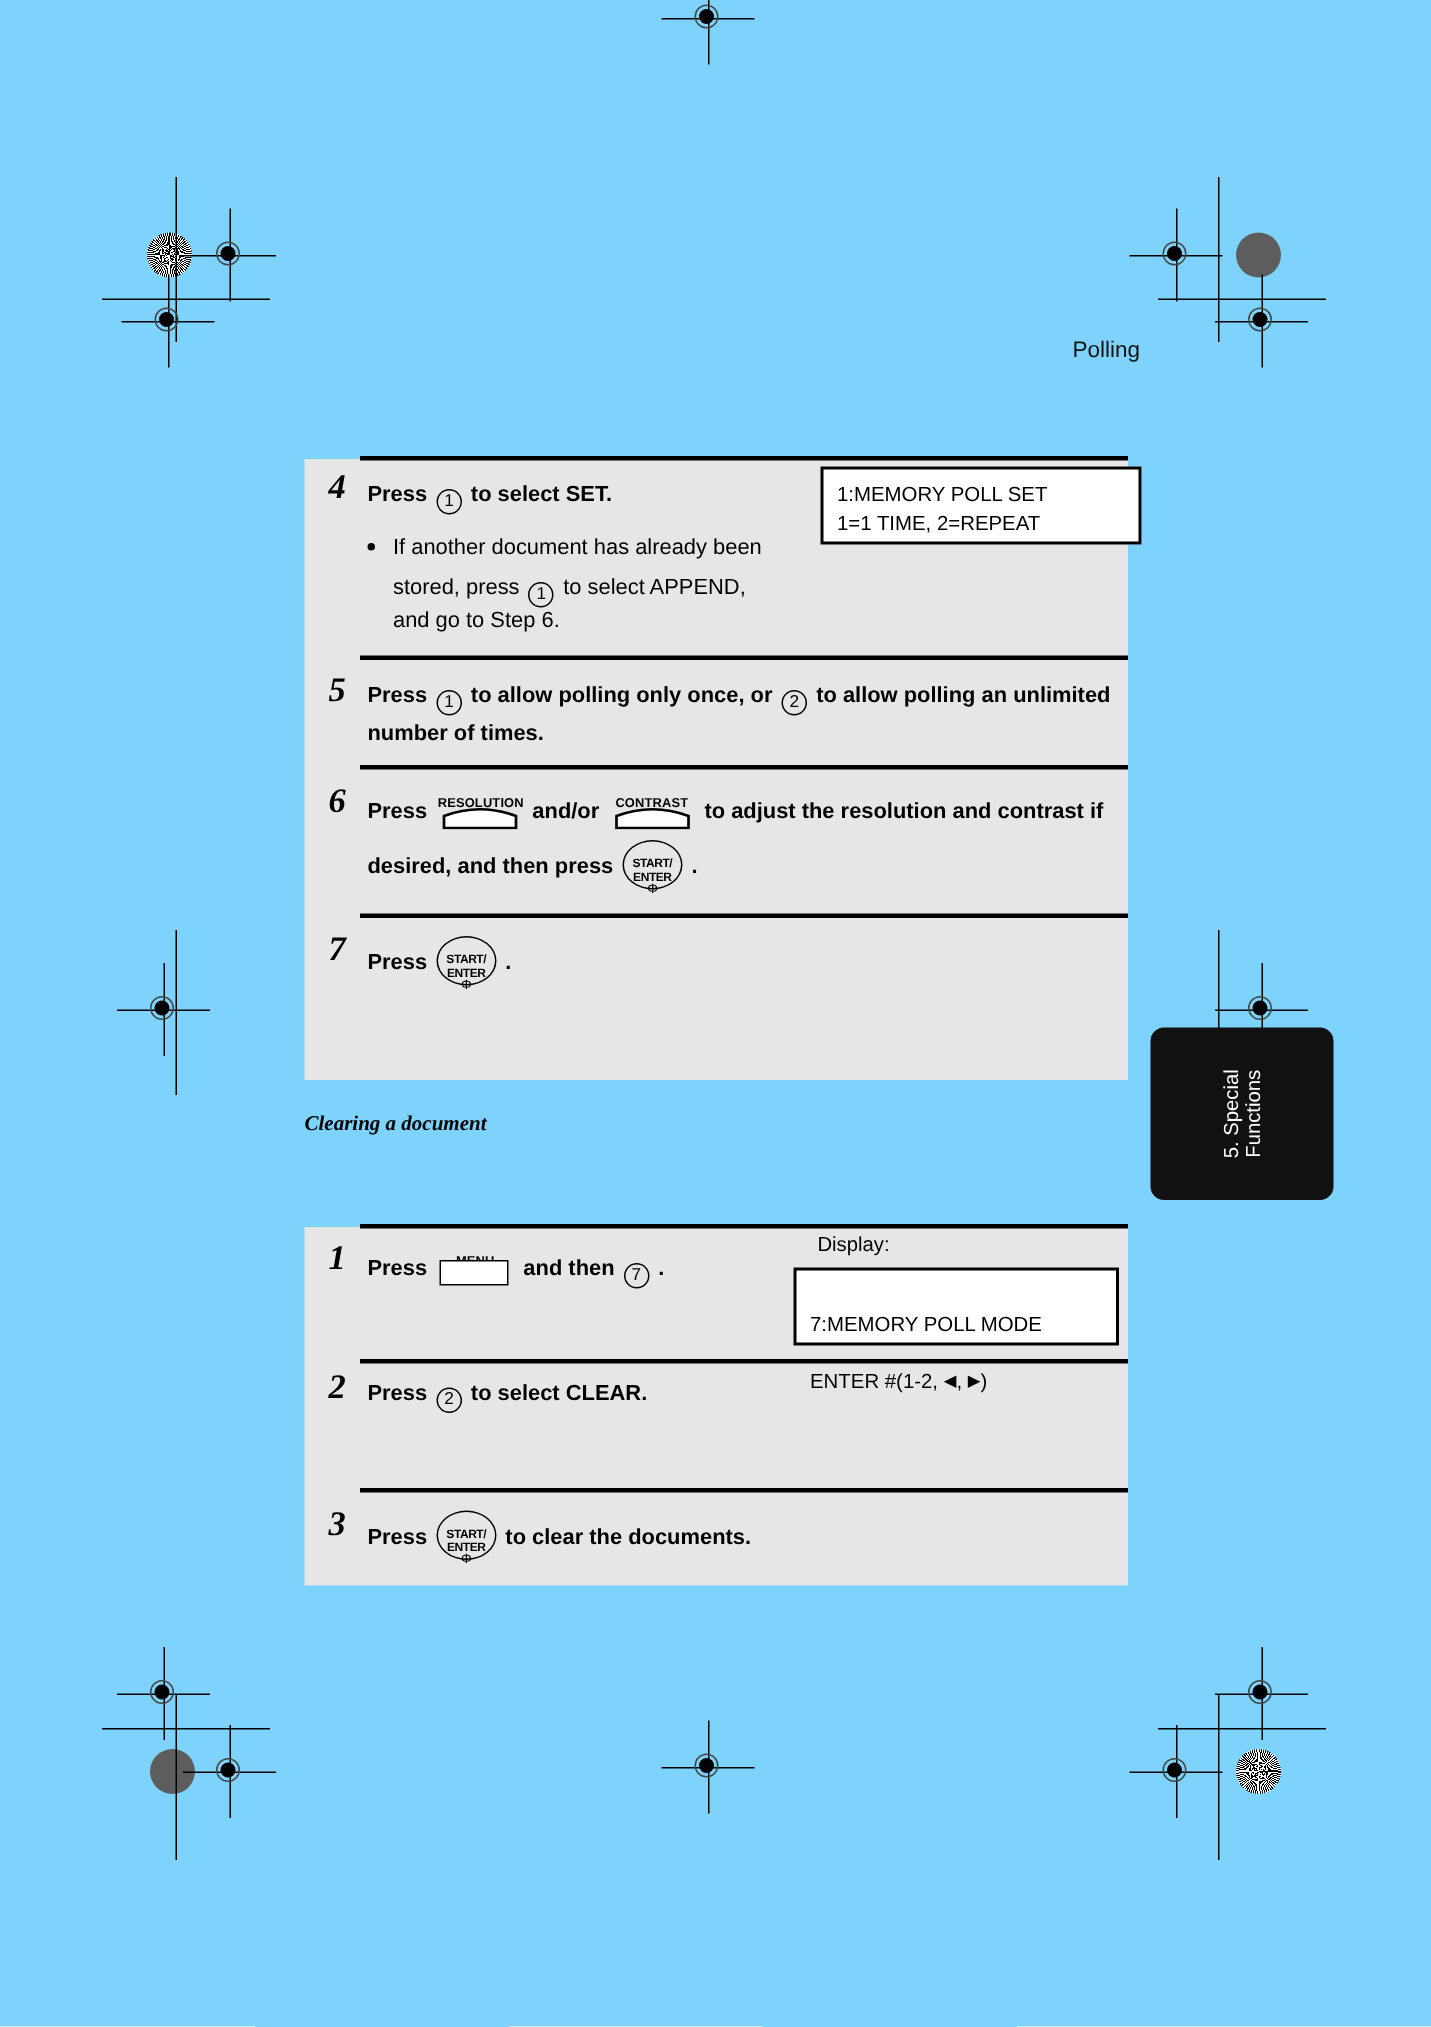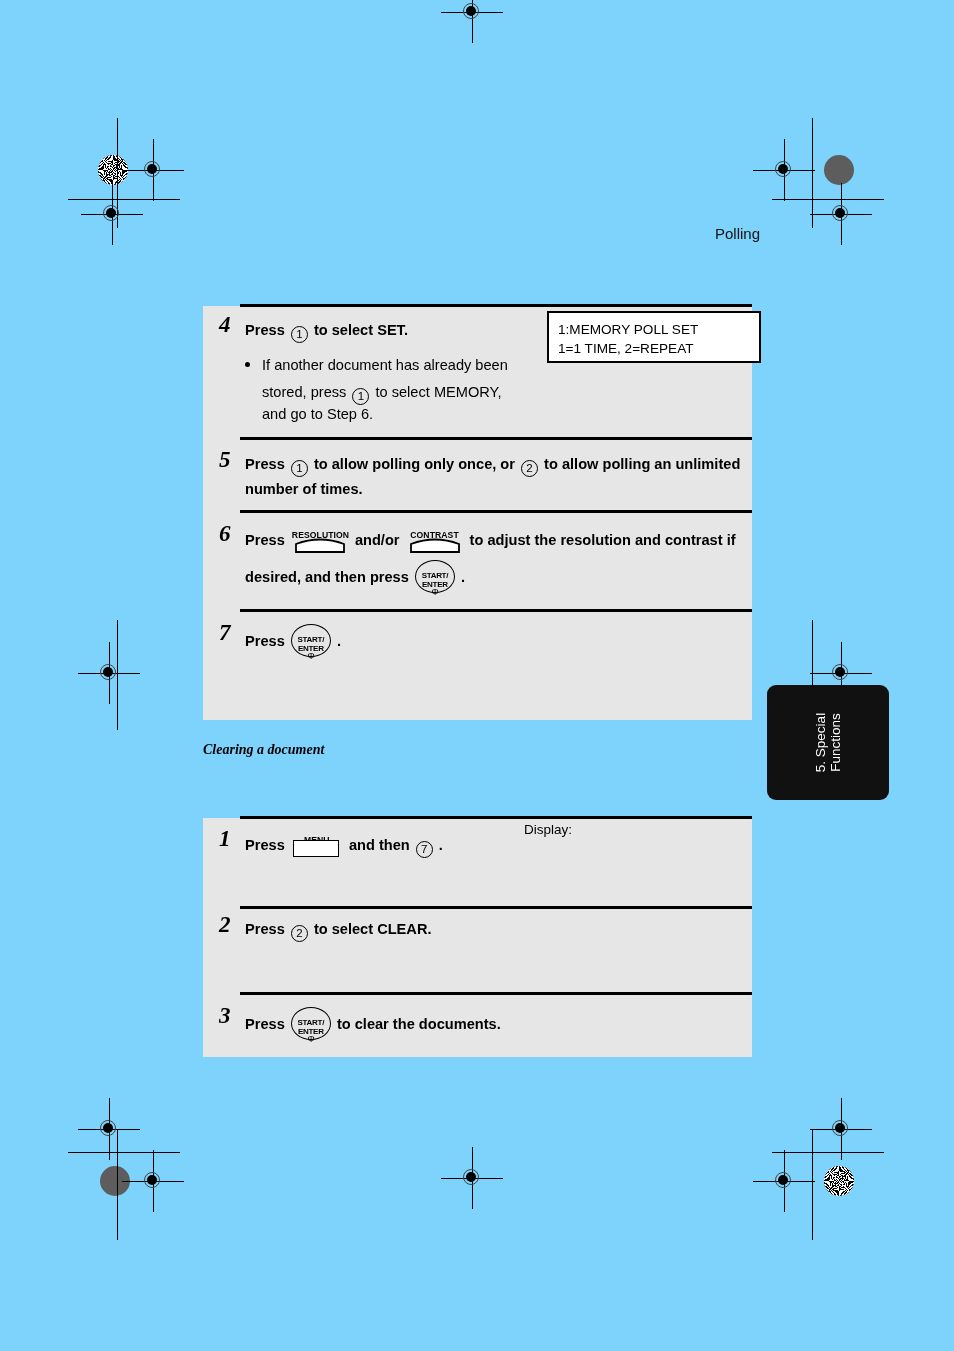--- a/index.html
+++ b/index.html
@@ -376,21 +376,21 @@
 
   <div class="bullet-row" style="left:245px; top:353px; width:280px;">
     <span class="dot"></span>
     <span class="btext">
       <span>If another document has already been</span>
     </span>
   </div>
   <div class="bullet-row" style="left:262px; top:380px; width:300px;">
     <span>stored, press</span>
     <span class="keynum">1</span>
-    <span>to select MEMORY,</span>
+    <span>to select APPEND,</span>
   </div>
   <div class="bullet-row" style="left:262px; top:402px; width:300px;">and go to Step 6.</div>
 
   <div class="lcd" style="left:531px; top:311px; width:214px; height:52px;margin-left:16px;">1:MEMORY POLL SET
 1=1 TIME, 2=REPEAT</div>
 
   <div class="rule" style="left:240px; top:437px; width:512px;"></div>
 
   <div class="stepnum" style="left:219px; top:447px;">5</div>
   <div class="steptext" style="left:245px; top:452px; width:500px;">
@@ -458,21 +458,25 @@
     <span>Press</span>
     <span class="key-panel" style="width:50px;">
       <span class="caplabel" style="width:50px;">MENU</span>
       <span class="flatbtn" style="left:1px; width:46px;"></span>
     </span>
     <span>and then</span>
     <span class="keynum">7</span>
     <span>.</span>
   </div>
 
-  <div class="display-label" style="left:524px; top:822px;">Display:</div>
+  <div class="display-label" style="left:545px; top:822px;">Display:</div>
+  <div class="lcd" style="left:529px; top:845px; width:217px; height:52px;">
+    <span>7:MEMORY POLL MODE</span><br>
+    <span>ENTER #(1-2, </span><span class="arrowglyph">◀</span><span>, </span><span class="arrowglyph">▶</span><span>)</span>
+  </div>
 
   <div class="rule" style="left:240px; top:906px; width:512px;"></div>
 
   <div class="stepnum" style="left:219px; top:912px;">2</div>
   <div class="steptext" style="left:245px; top:917px; width:280px;">
     <span>Press</span>
     <span class="keynum">2</span>
     <span>to select CLEAR.</span>
   </div>
 

